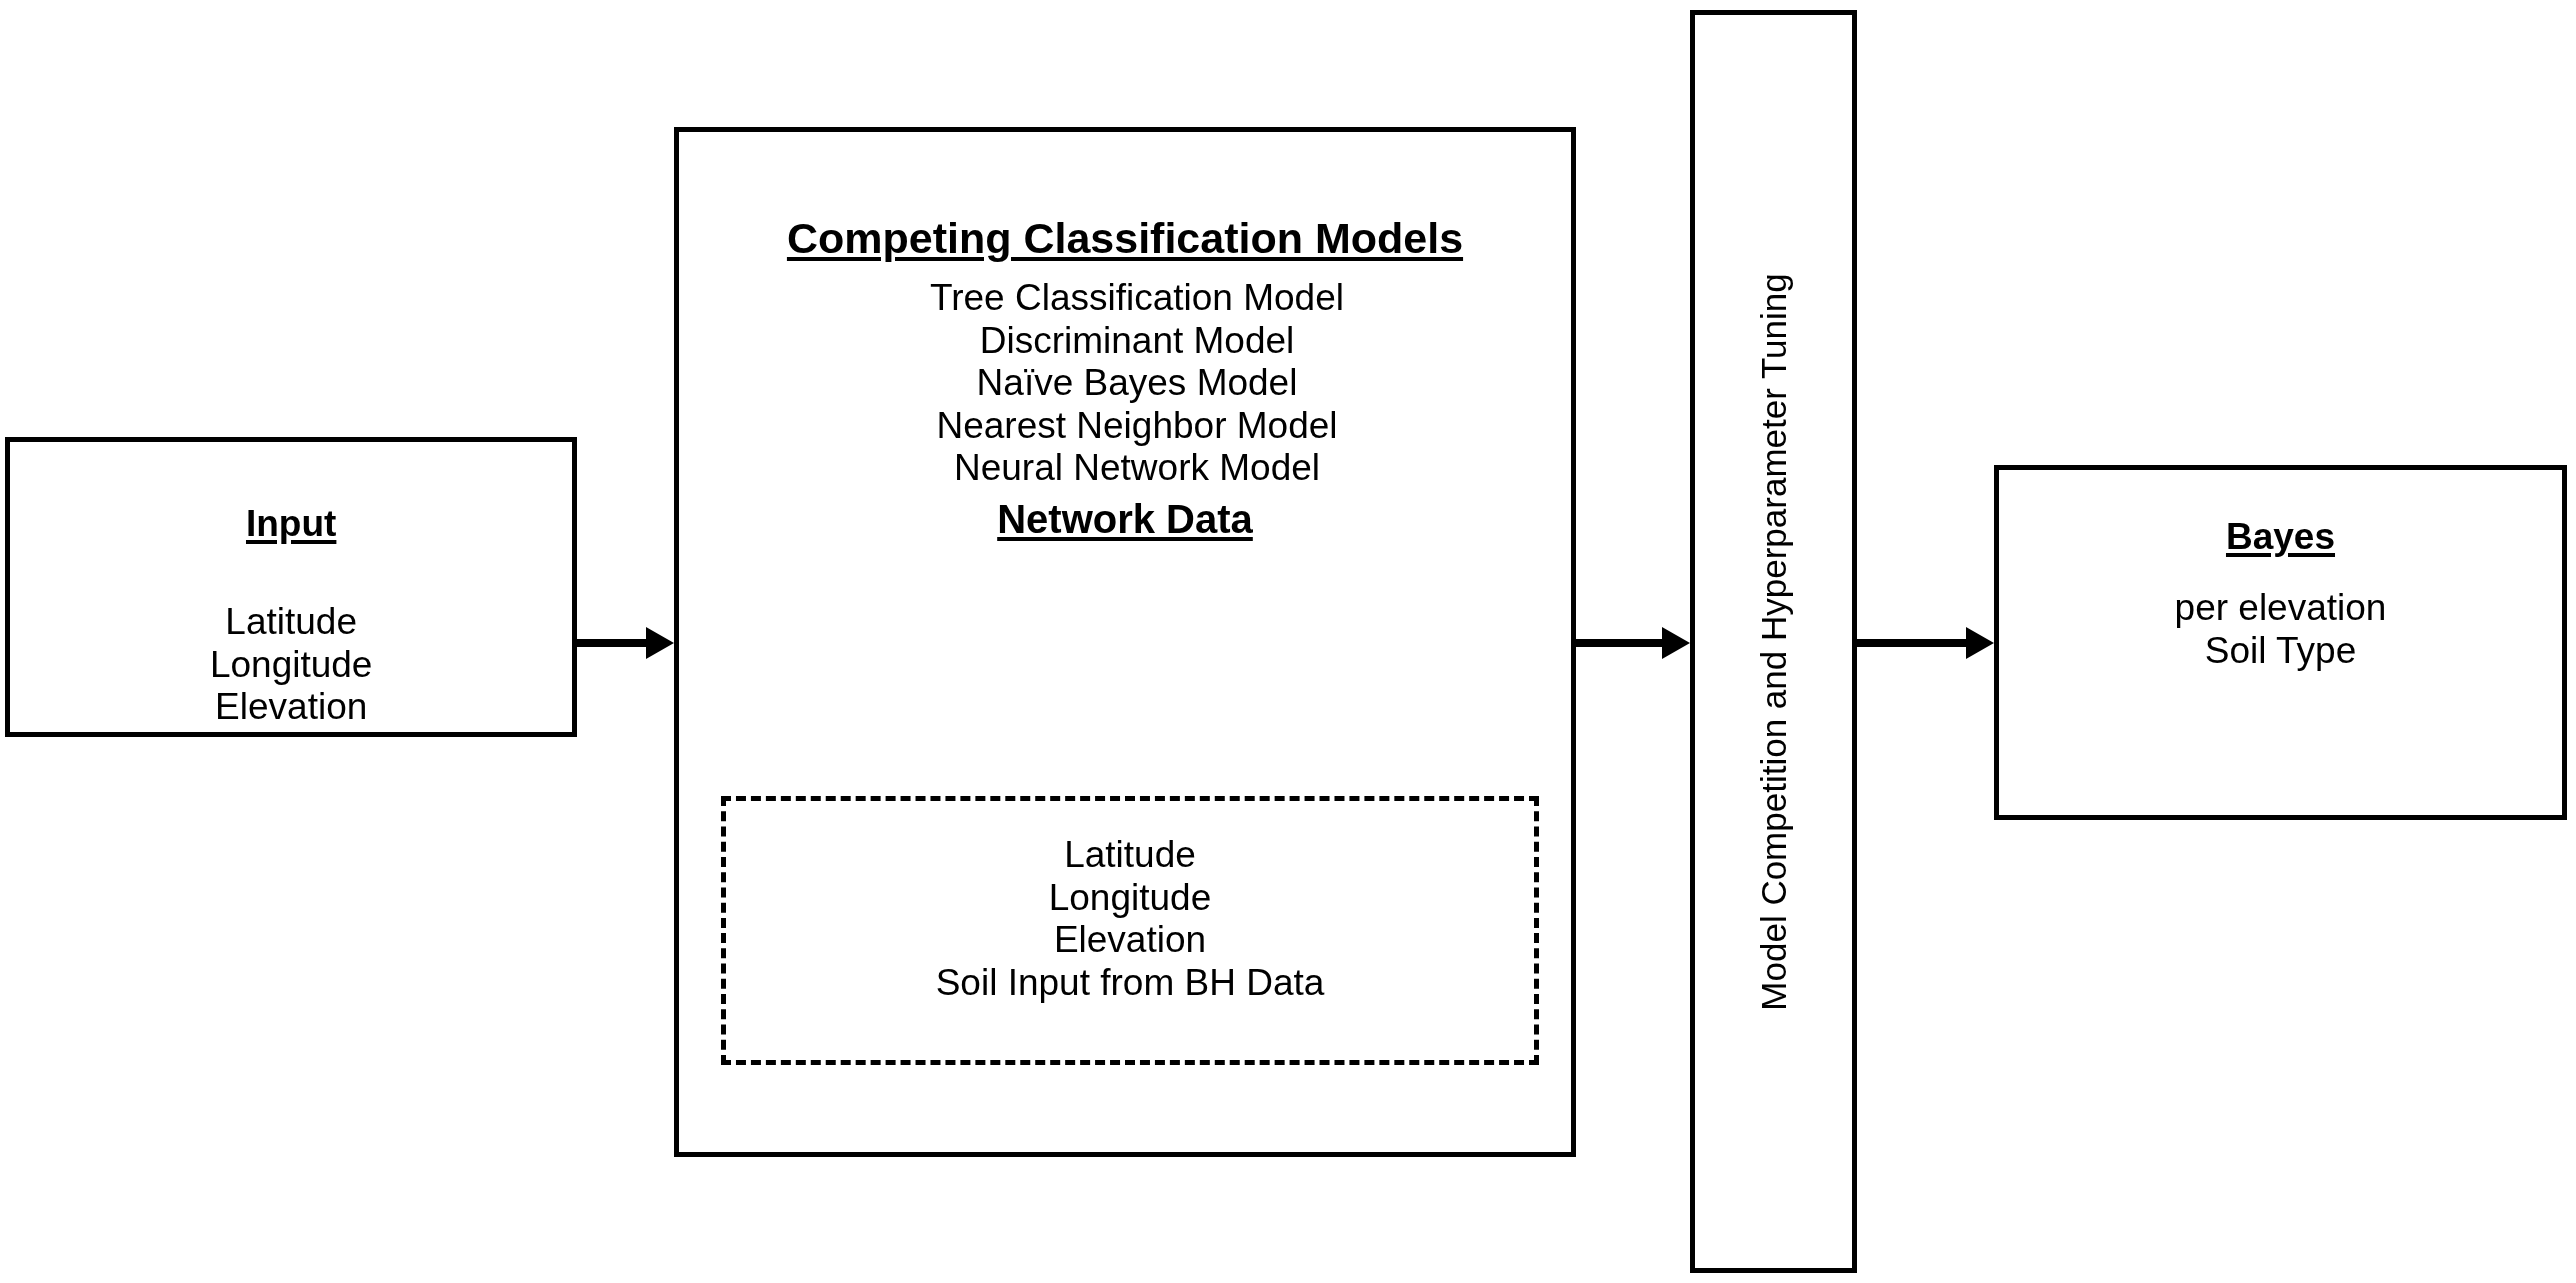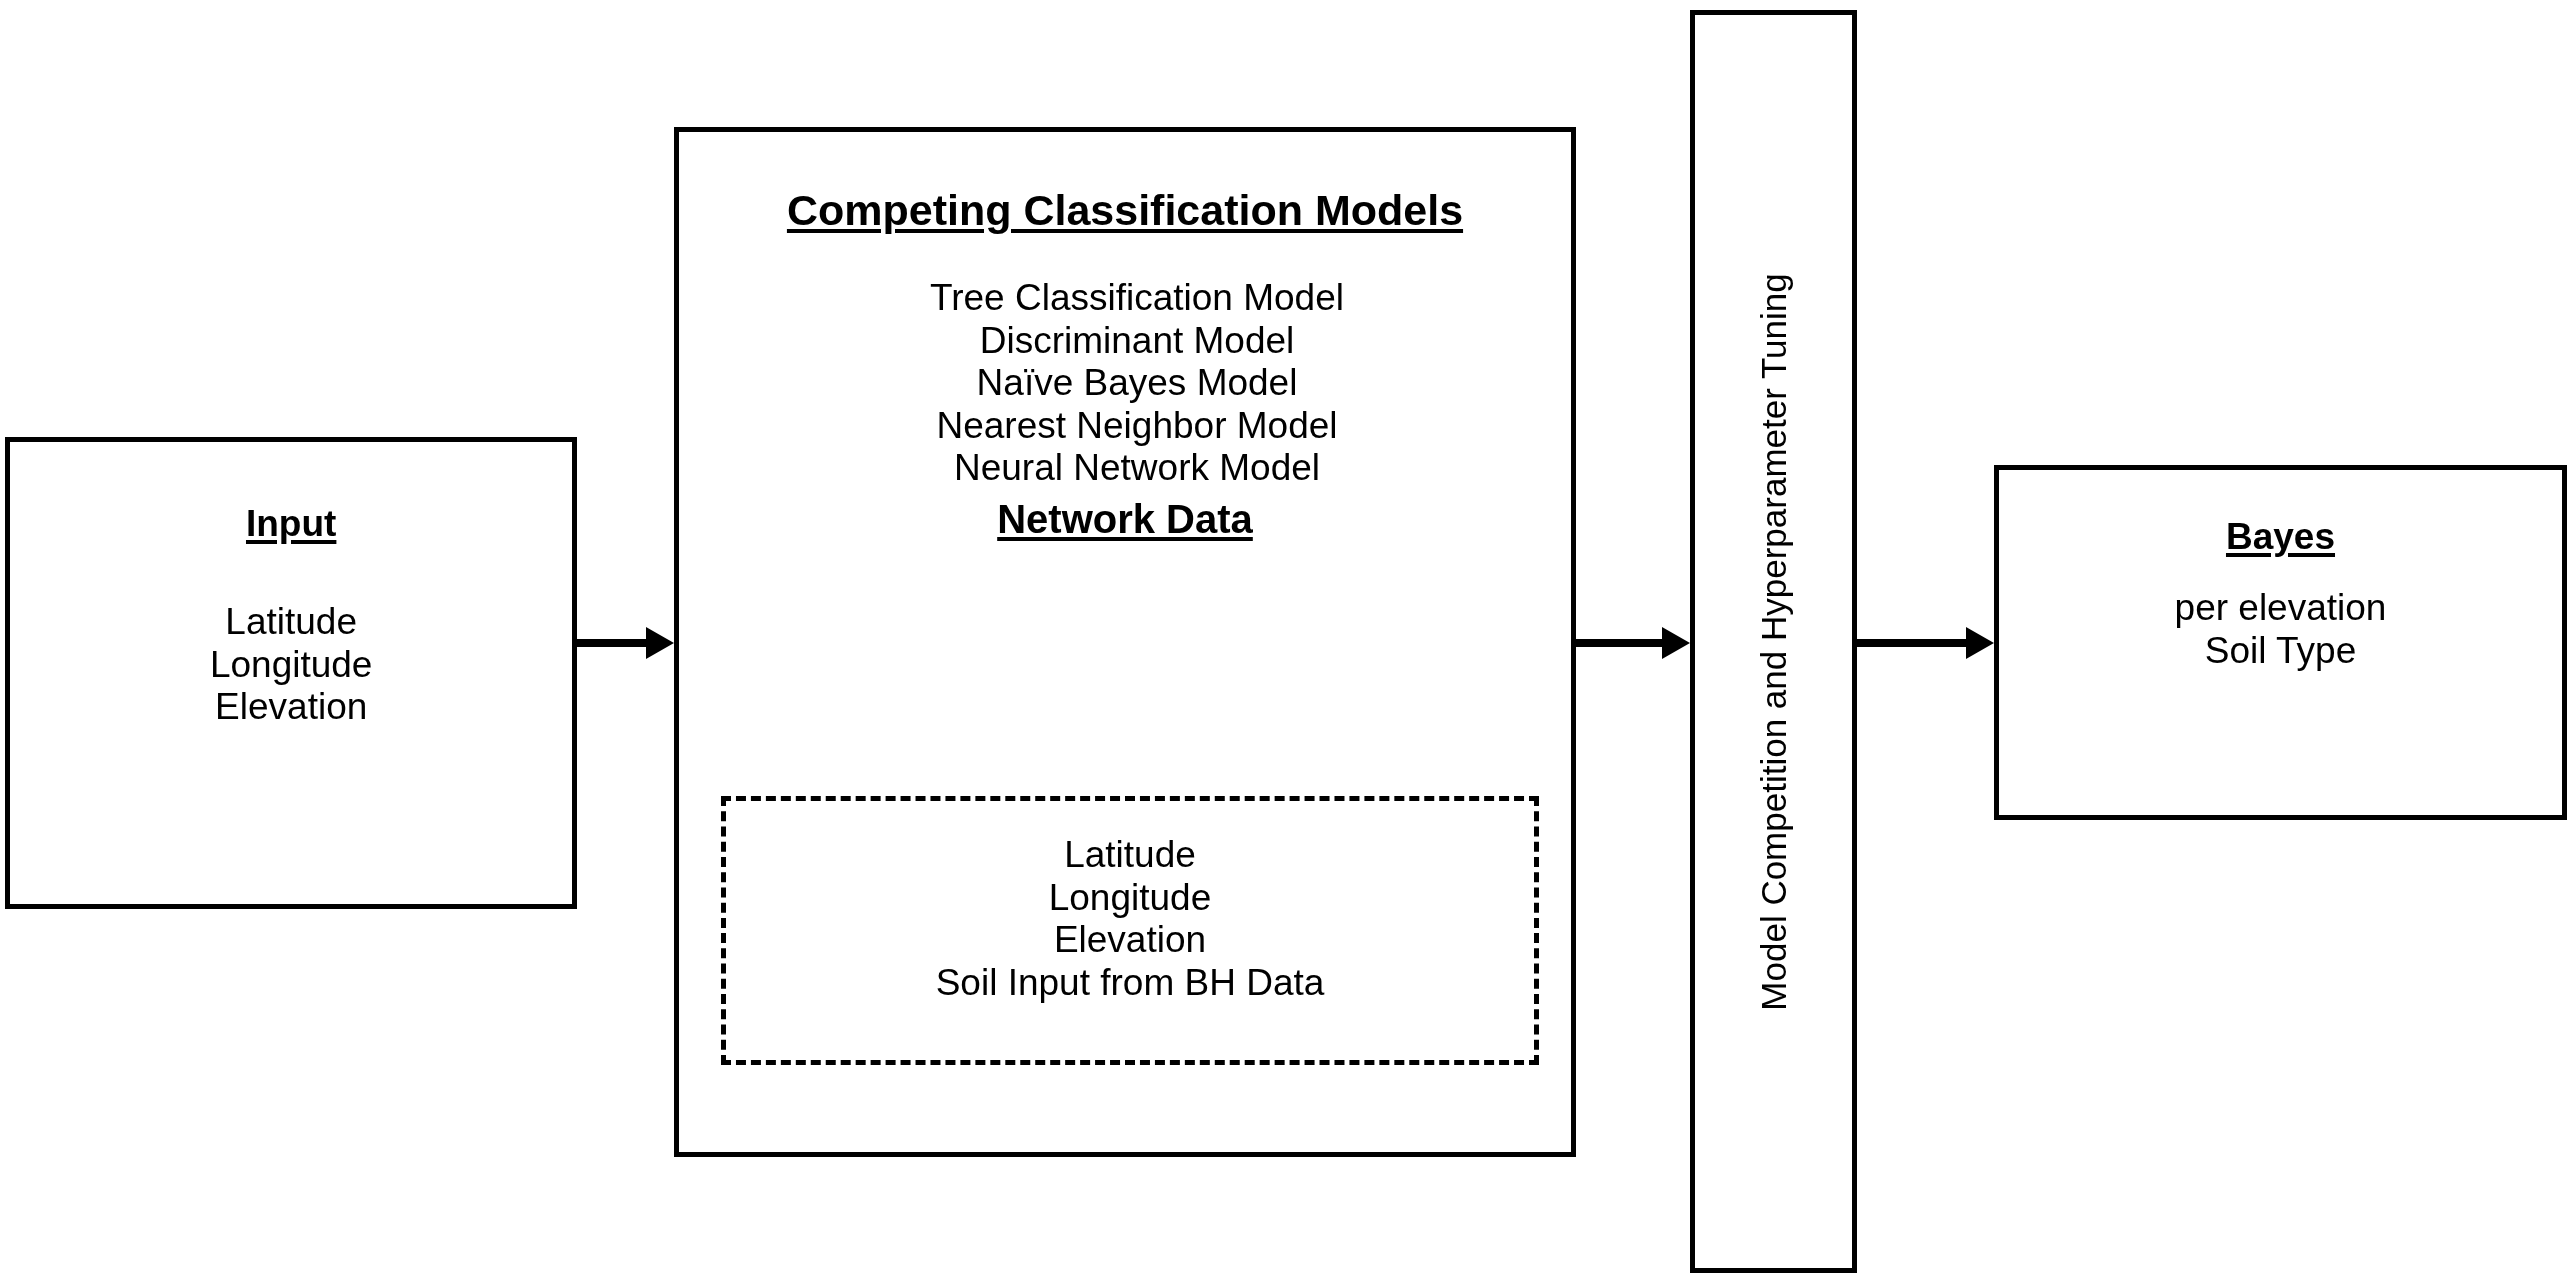--- a/index.html
+++ b/index.html
@@ -44,21 +44,21 @@
 
   
   #input-box .heading { font-size: 37px; }
   #input-box .line    { font-size: 37px; }
 
   
   #output-box .heading { font-size: 37px; }
   #output-box .line    { font-size: 37px; }
 
   
-  #models-title { font-size: 43px; }
+  #models-title { font-size: 43px; margin-top: 28px; }
   #models-list .line { font-size: 37px; padding-left: 24px; }
   #training-title { font-size: 40px; }
   #training-list .line { font-size: 37px; }
 
   .stack {
     position: absolute;
     left: 0;
     right: 0;
   }
   .stack .line { line-height: 1.15; }
@@ -98,21 +98,21 @@
     border-top: 16.3px solid transparent;
     border-bottom: 16.3px solid transparent;
     border-left: 28px solid #000000;
   }
 </style>
 </head>
 <body>
 
 <div id="canvas">
 
-  <div class="box" id="input-box" style="left:5.2px; top:437px; width:572px; height:472px;">
+  <div class="box" id="input-box" style="left:5.2px; top:437px; width:572px; height:300px;">
     <div class="stack" style="top:61px;">
       <div class="heading">Input</div>
     </div>
     <div class="stack" style="top:159px;">
       <div class="line">Latitude</div>
       <div class="line">Longitude</div>
       <div class="line">Elevation</div>
     </div>
   </div>
 

